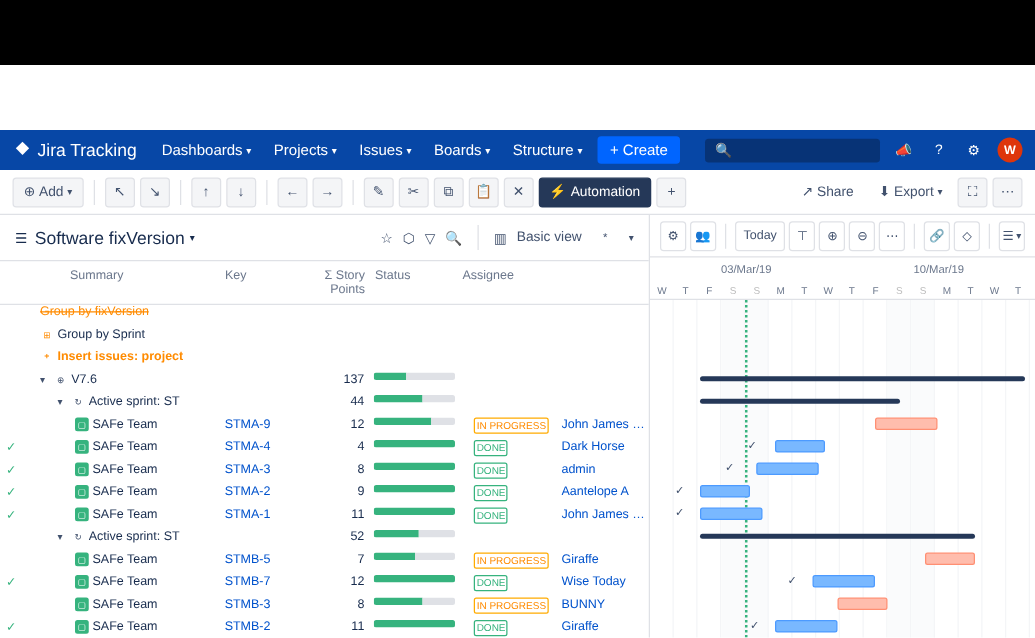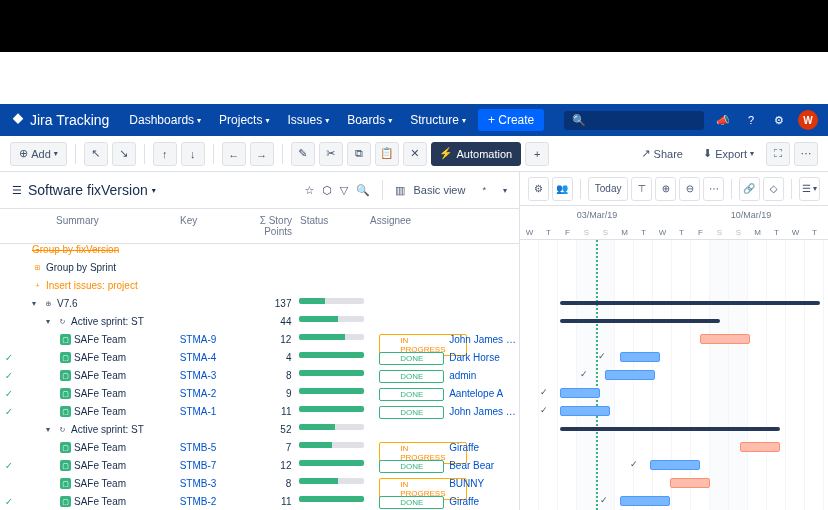--- a/index.html
+++ b/index.html
@@ -42,21 +42,21 @@
 .row .indent{display:flex;align-items:center;gap:3px}
 .expand-arrow{font-size:8px;color:#42526e;cursor:pointer;width:8px;display:inline-block}
 .type-icon{width:11px;height:11px;display:inline-flex;align-items:center;justify-content:center;border-radius:2px;font-size:7px}
 .type-icon.story{background:#36b37e;color:#fff}
 .summary-text{white-space:nowrap;overflow:hidden;text-overflow:ellipsis}
 .key-link{color:#0052cc}
 .sp-val{text-align:right;padding-right:8px}
 .progress-bar{display:flex;height:6px;border-radius:2px;overflow:hidden;width:65px}
 .pb-green{background:#36b37e}
 .pb-gray{background:#dfe1e6}
-.status-badge{font-size:8px;padding:1px 20px;border-radius:2px;border:1px solid;display:inline-block}
+.status-badge{font-size:8px;padding:1px 1px;border-radius:2px;border:1px solid;display:inline-block}
 .status-badge.inprogress{background:#fff;border-color:#ffab00;color:#ff8b00}
 .status-badge.done{background:#fff;border-color:#36b37e;color:#36b37e}
 .assignee-link{color:#0052cc;white-space:nowrap;overflow:hidden;text-overflow:ellipsis}
 .right-pane{flex:1;display:flex;flex-direction:column;overflow:hidden}
 .gantt-toolbar{height:34px;border-bottom:1px solid #dfe1e6;display:flex;align-items:center;gap:3px;padding:0 8px}
 .gantt-btn{border:1px solid #dfe1e6;border-radius:3px;height:24px;padding:0 6px;display:flex;align-items:center;justify-content:center;font-size:10px;color:#42526e;cursor:pointer;background:#fff}
 .gantt-btn.icon-only{width:24px;padding:0}
 .gantt-dates{height:34px;border-bottom:1px solid #dfe1e6;position:relative;display:flex}
 .date-col{flex:1;text-align:center;font-size:9px;color:#6b778c;padding-top:4px}
 .day-row{display:flex;position:absolute;bottom:2px;width:100%;font-size:8px;color:#6b778c}
@@ -181,21 +181,21 @@
             <span class="summary-text" style="">Group by Sprint</span>
           </div>
           <div class="col-key key-link"></div>
           <div class="col-sp sp-val"></div>
           <div class="col-prog"></div>
           <div class="col-status"></div>
           <div class="col-assignee assignee-link"></div>
         </div>
         <div class="row">
           <div class="check"></div>
-          <div class="col-summary indent" style="width: 162px; padding-left: 14px;">
+          <div class="col-summary indent" style="width: 162px; padding-left: 14px; font-weight: bold;">
             <span class="type-icon" style="color:#ff8b00">+</span>
             <span class="summary-text" style="color:#ff8b00">Insert issues: project</span>
           </div>
           <div class="col-key key-link"></div>
           <div class="col-sp sp-val"></div>
           <div class="col-prog"></div>
           <div class="col-status"></div>
           <div class="col-assignee assignee-link"></div>
         </div>
         <div class="row">
@@ -362,21 +362,21 @@
           </div>
           <div class="col-key key-link">STMB-7</div>
           <div class="col-sp sp-val">12</div>
           <div class="col-prog">
             <div class="progress-bar">
               <div class="pb-green" style="width:100%"></div>
               <div class="pb-gray" style="width:0%"></div>
             </div>
           </div>
           <div class="col-status"><span class="status-badge done">DONE</span></div>
-          <div class="col-assignee assignee-link">Bear Bear</div>
+          <div class="col-assignee assignee-link">Wise Today</div>
         </div>
         <div class="row">
           <div class="check"></div>
           <div class="col-summary indent" style="width: 162px; padding-left: 42px;">
             <span class="type-icon story">▢</span>
             <span class="summary-text" style="">SAFe Team</span>
           </div>
           <div class="col-key key-link">STMB-3</div>
           <div class="col-sp sp-val">8</div>
           <div class="col-prog">

